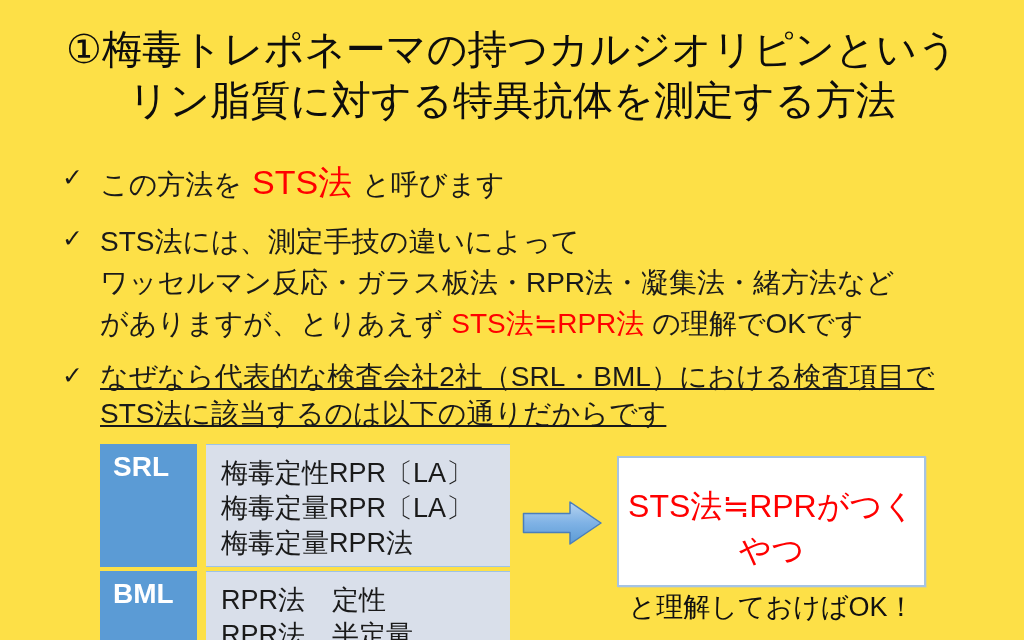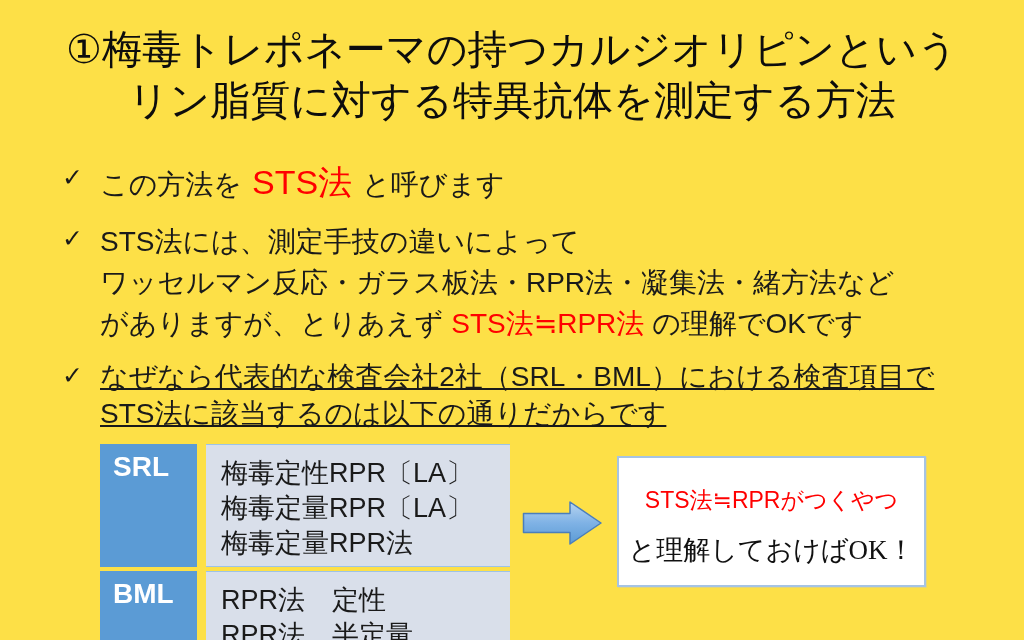--- a/index.html
+++ b/index.html
@@ -107,28 +107,27 @@
     width: 309px;
     height: 131px;
     box-sizing: border-box;
     background: #ffffff;
     border: 2px solid #A6C4E4;
     text-align: center;
     box-shadow: 1px 1px 0 rgba(180,195,215,0.35);
   }
   .callout .c1 {
     margin-top: 27px;
-    font-size: 23px;
+    font-size: 32px;
     color: #FF0000;
   }
   .callout .c2 {
     margin-top: 16px;
     font-size: 27px;
     color: #111111;
-    font-family: Liberation Serif, serif;
   }
 </style>
 </head>
 <body>
 
 <div class="slide">
 
   <div class="title">
     <span class="tline">①梅毒トレポネーマの持つカルジオリピンという</span>
     <span class="tline">リン脂質に対する特異抗体を測定する方法</span>

